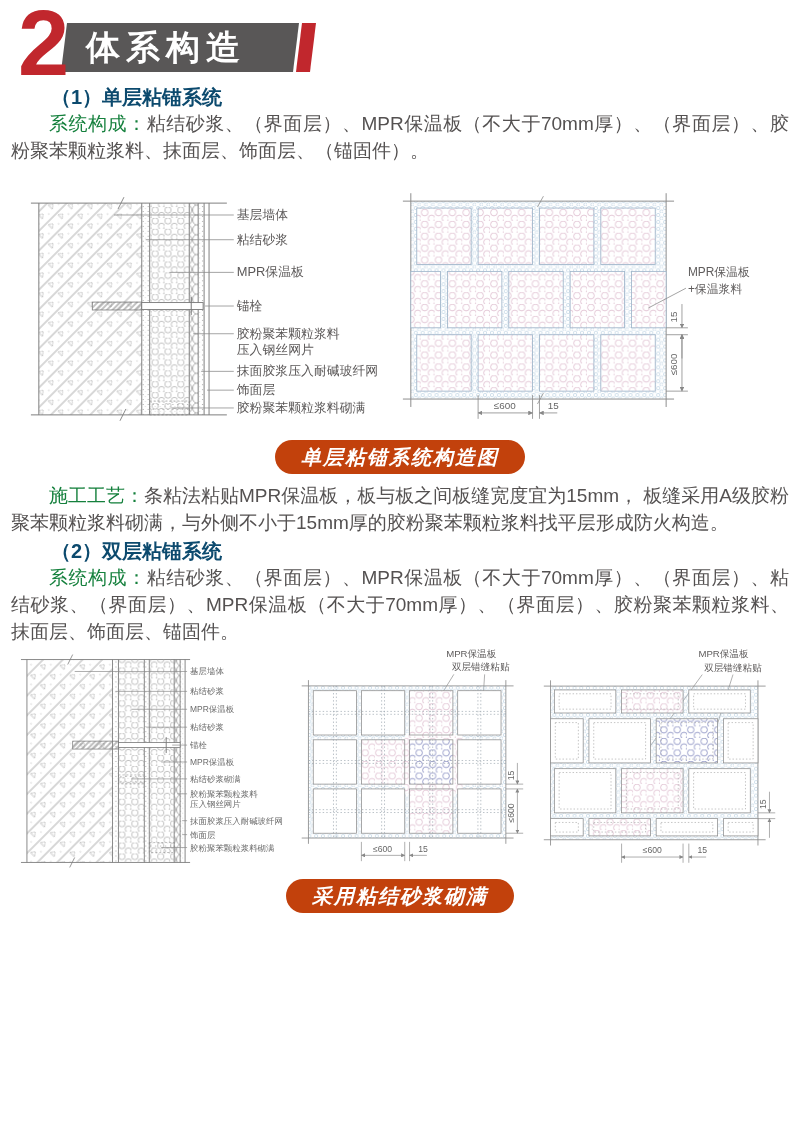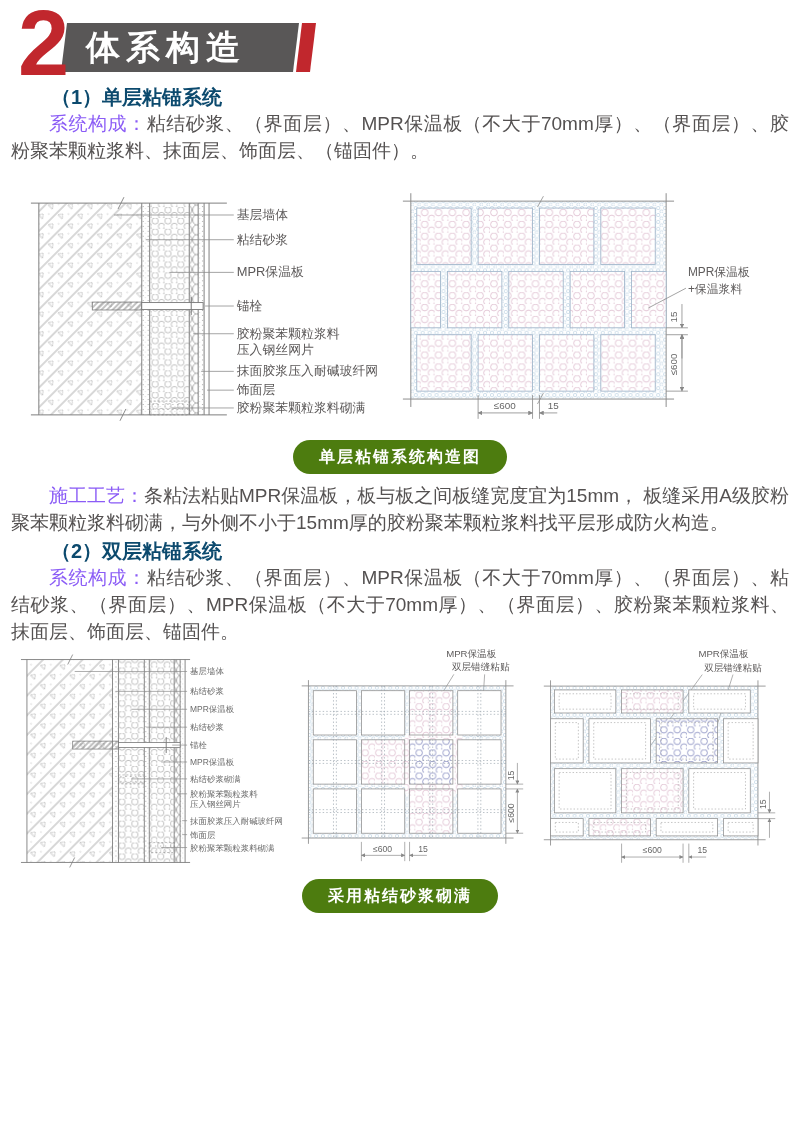--- a/index.html
+++ b/index.html
@@ -10,30 +10,30 @@
   .hdr { position:relative; height:62px; margin-left:18px; }
   .hdr-num { position:absolute; left:0; top:-12px; font-size:92px; line-height:78px; font-weight:bold; color:#c1272d; z-index:2; }
   .banner { position:absolute; left:46px; top:7px; width:232px; height:49px; background:#595757; transform:skewX(-7deg); z-index:1; }
   .banner::after { content:""; position:absolute; right:-17px; top:0; width:14px; height:100%; background:#c1272d; }
   .banner-text { display:block; transform:skewX(7deg); color:#fff; font-size:34px; font-weight:bold; letter-spacing:6px; line-height:49px; padding-left:22px; }
 
   .content { padding:0 11px; }
   .body-p { font-size:19px; line-height:27px; text-align:justify; text-indent:2em; color:#545151; }
   .p1 { margin-top:26px; }
   .sub-h { margin-top:6px; font-size:20px; line-height:26px; font-weight:bold; color:#0c4a6e; text-indent:2em; }
-  .red { color:#8b5cf6; }
+  .red { color:#15803d; }
   .proc { margin-top:8px; }
   .h2m { margin-top:2px; }
 
   .figrow { display:flex; align-items:flex-start; }
   .fig1 { margin-top:20px; padding-left:12px; gap:4px; height:250px; }
   .fig2 { margin-top:0px; padding-left:4px; gap:5px; height:232px; }
   .caprow { display:flex; justify-content:center; }
   .cap1 { margin-top:6px; } .cap2 { margin-top:2px; }
-  .pill { display:inline-block; background:#4d7c0f; color:#fff; font-size:16px; font-weight:bold; letter-spacing:2px; padding:5px 26px; border-radius:19px; line-height:24px; }
+  .pill { display:inline-block; background:#c2410c; color:#fff; font-size:20px; font-weight:bold; letter-spacing:2px; padding:5px 26px; border-radius:19px; line-height:24px;font-style:italic; }
 
   svg text { font-family:"Liberation Sans","DejaVu Sans",sans-serif; }
   .lbl { fill:#5b5858; font-size:13px; }
   .lbl-s { fill:#6b6b6b; font-size:8.5px; }
   .lbl-m { fill:#5f5c5c; font-size:12px; }
   .lbl-m2 { fill:#5f5c5c; font-size:10px; }
   .dim { fill:#666; font-size:10px; }
   .dim-s { fill:#666; font-size:9px; }
 </style>
 </head>

